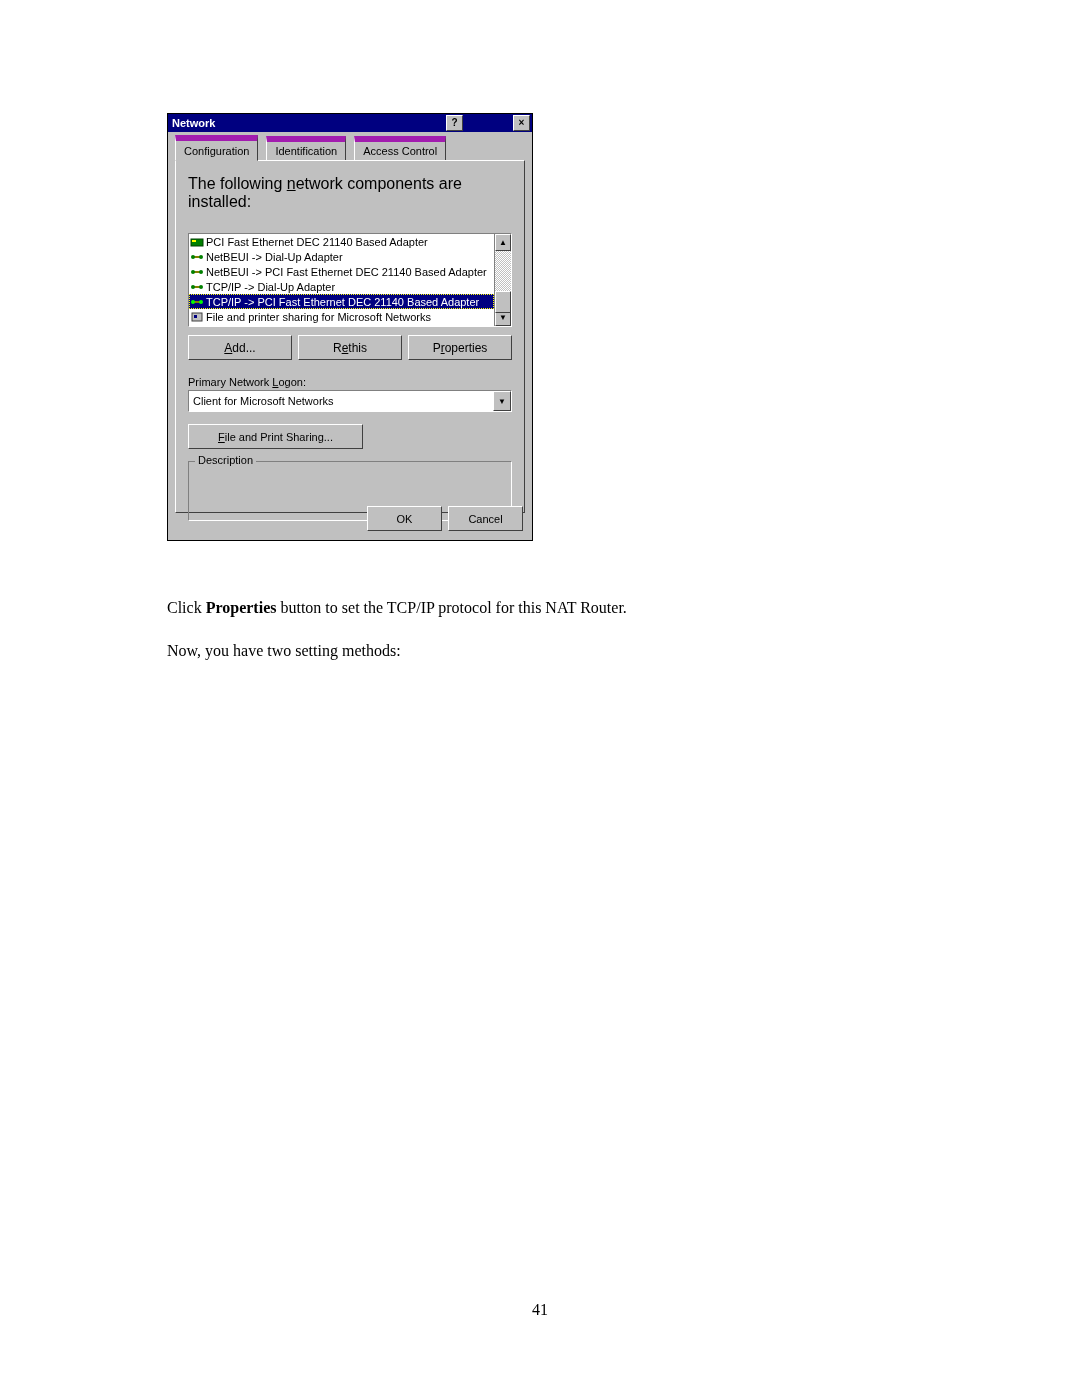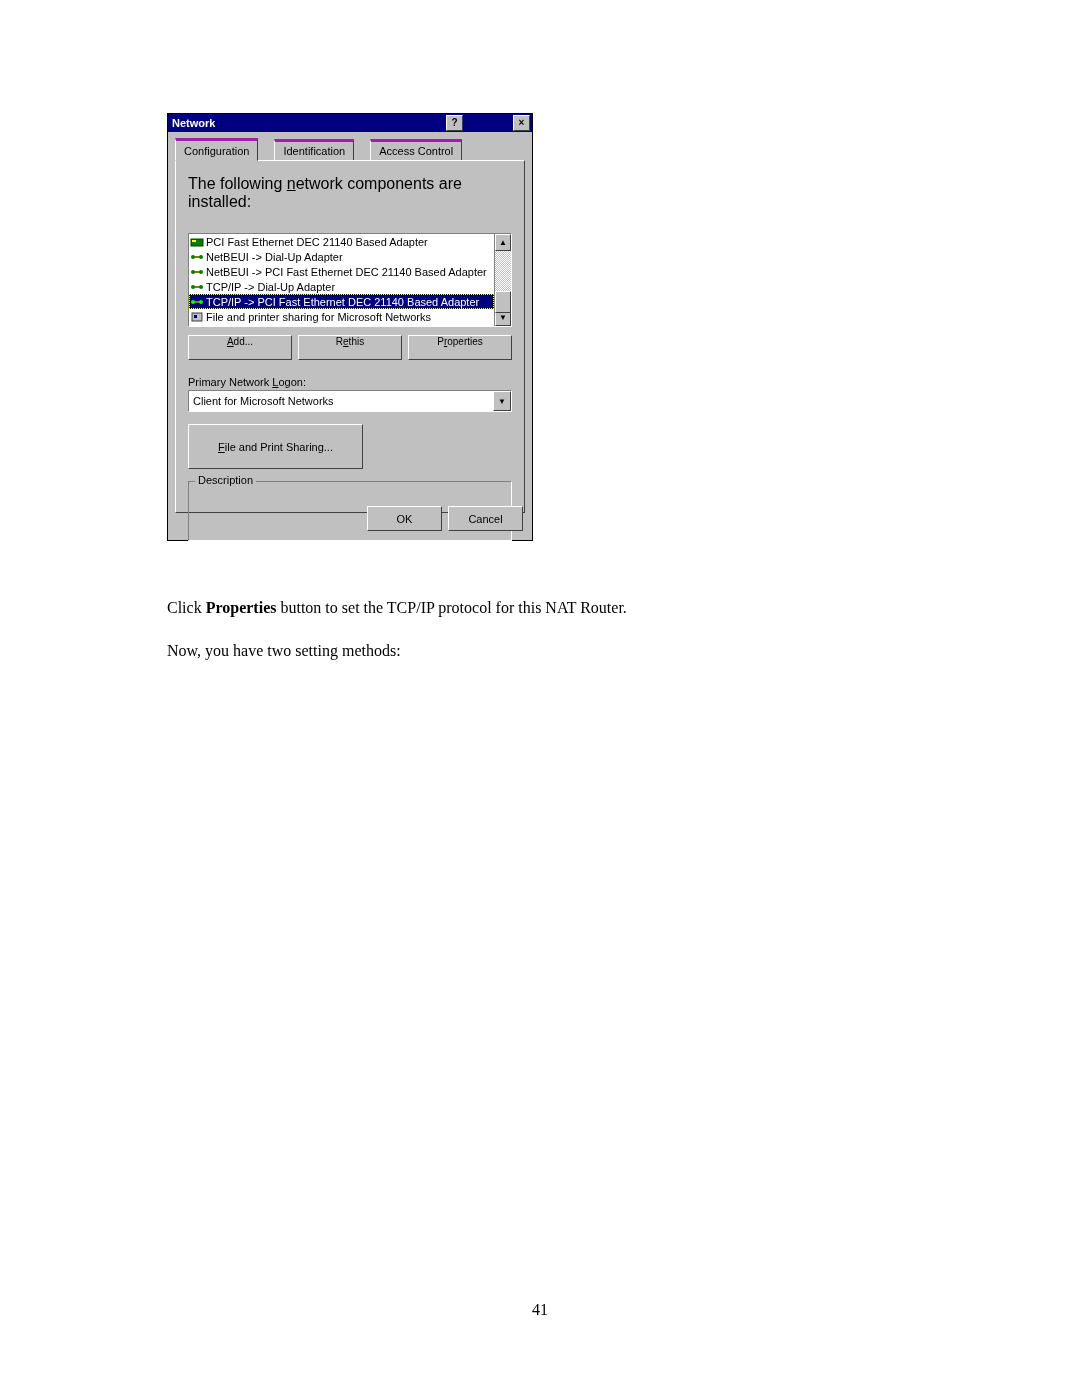--- a/index.html
+++ b/index.html
@@ -54,26 +54,26 @@
     line-height: 10px;
   }
   .tab-strip {
     margin: 8px 7px 0 7px;
     display: flex;
     align-items: flex-end;
     height: 20px;
     position: relative;
   }
   .tab {
-    border-top: 3px solid #a21caf;
+    border-top: 6px solid #a21caf;
     border-left: 1px solid #fff;
     border-right: 1px solid #404040;
     padding: 3px 8px 3px 8px;
     background: #c0c0c0;
-    margin-right: 16px;
+    margin-right: 8px;
     position: relative;
     font-size: 11px;
   }
   .tab.active {
     border-bottom: 1px solid #c0c0c0;
     z-index: 2;
     padding-top: 4px;
     margin-bottom: -1px;
   }
   .tab.inactive {
@@ -168,33 +168,33 @@
     margin-top: 8px;
   }
   .w95-btn {
     flex: 1;
     height: 23px;
     border-top: 1px solid #fff;
     border-left: 1px solid #fff;
     border-right: 1px solid #404040;
     border-bottom: 1px solid #404040;
     background: #c0c0c0;
-    display: flex; align-items: flex-start; justify-content: center;
-    font-size: 10px;
+    display: flex; align-items: center; justify-content: center;
+    font-size: 12px;
   }
   .w95-btn-fixed {
     height: 23px;
     border-top: 1px solid #fff;
     border-left: 1px solid #fff;
     border-right: 1px solid #404040;
     border-bottom: 1px solid #404040;
     background: #c0c0c0;
     display: flex; align-items: center; justify-content: center;
     font-size: 11px;
-    padding: 10px 14px;
+    padding: 0 14px;
   }
   .primary-logon-label {
     margin-top: 16px;
     font-size: 11px;
   }
   .combo {
     margin-top: 2px;
     height: 20px;
     border-top: 1px solid #808080;
     border-left: 1px solid #808080;

